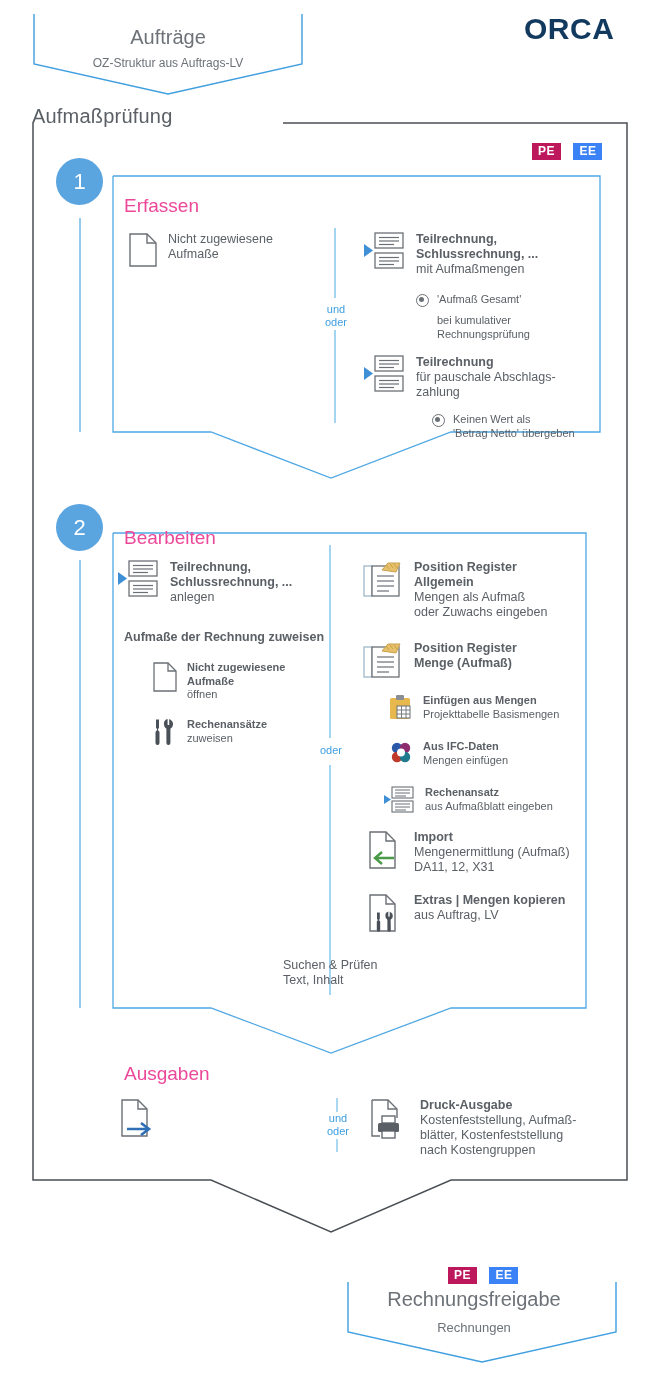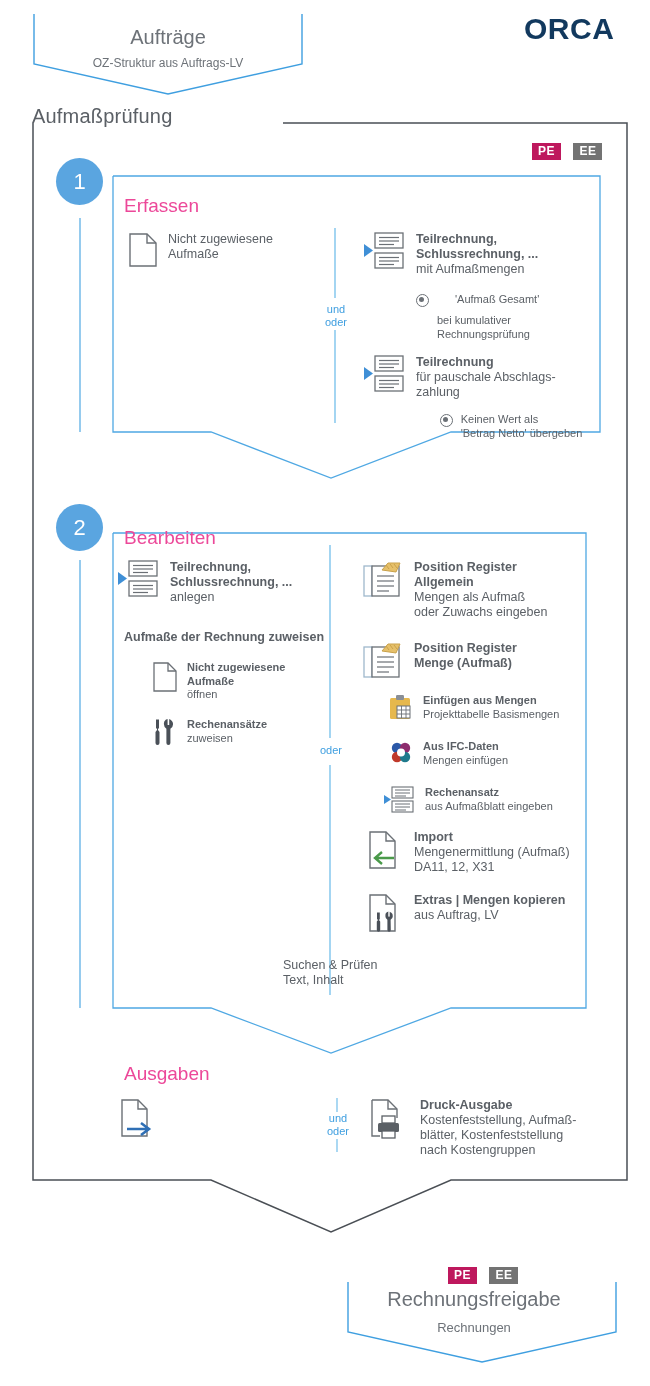--- a/index.html
+++ b/index.html
@@ -29,21 +29,21 @@
   }
   .main-title{
     position:absolute;left:32px;top:105px;
     font-size:20px;color:#5b6066;font-weight:normal;letter-spacing:.2px;
   }
   .badge{
     display:inline-block;color:#ffffff;font-size:12px;font-weight:bold;
     padding:2px 6px 3px 6px;line-height:12px;letter-spacing:.5px;
   }
   .badge-pe{background:#be185d;}
-  .badge-ee{background:#737373;}
+  .badge-ee{background:#3b82f6;}
   .badges-top{position:absolute;left:532px;top:141px;}
   .badges-top .badge{margin-right:8px;}
   .badges-bottom{position:absolute;left:448px;top:1265px;}
   .badges-bottom .badge{margin-right:8px;}
 
   .step-circle{
     position:absolute;width:47px;height:47px;border-radius:50%;
     background:#5aa5e0;color:#ffffff;font-size:22px;
     display:flex;align-items:center;justify-content:center;
   }
@@ -163,21 +163,21 @@
         <path d="M0,12 L9,18.5 L0,25 Z" fill="#3f8fd6"></path>
       </svg>
     </span>
     <span class="txt">
       <span class="t1">Teilrechnung,</span><br>
       <span class="t1">Schlussrechnung, ...</span><br>
       <span class="t-reg">mit Aufmaßmengen</span>
     </span>
   </div>
 
-  <div class="radio-row" style="left:416px;top:292px;width:190px;gap:18px;">
+  <div class="radio-row" style="left:416px;top:292px;width:190px;">
     <span class="rd"></span>
     <span class="rtxt">
       <span>'Aufmaß Gesamt'</span>
     </span>
   </div>
   <div class="plain" style="left:437px;top:313px;font-size:11px;line-height:14px;">
     <span>bei kumulativer</span><br>
     <span>Rechnungsprüfung</span>
   </div>
 
@@ -195,21 +195,21 @@
         <path d="M0,12 L9,18.5 L0,25 Z" fill="#3f8fd6"></path>
       </svg>
     </span>
     <span class="txt">
       <span class="t1">Teilrechnung</span><br>
       <span class="t-reg">für pauschale Abschlags-</span><br>
       <span class="t-reg">zahlung</span>
     </span>
   </div>
 
-  <div class="radio-row" style="left:416px;top:412px;width:190px;justify-content:center;">
+  <div class="radio-row" style="left:432px;top:412px;width:190px;">
     <span class="rd"></span>
     <span class="rtxt">
       <span>Keinen Wert als</span><br>
       <span>'Betrag Netto' übergeben</span>
     </span>
   </div>
 
   <div class="step-circle" style="left:56px;top:504px;">2</div>
   <div class="sec-title" style="left:124px;top:527px;">Bearbeiten</div>
 

